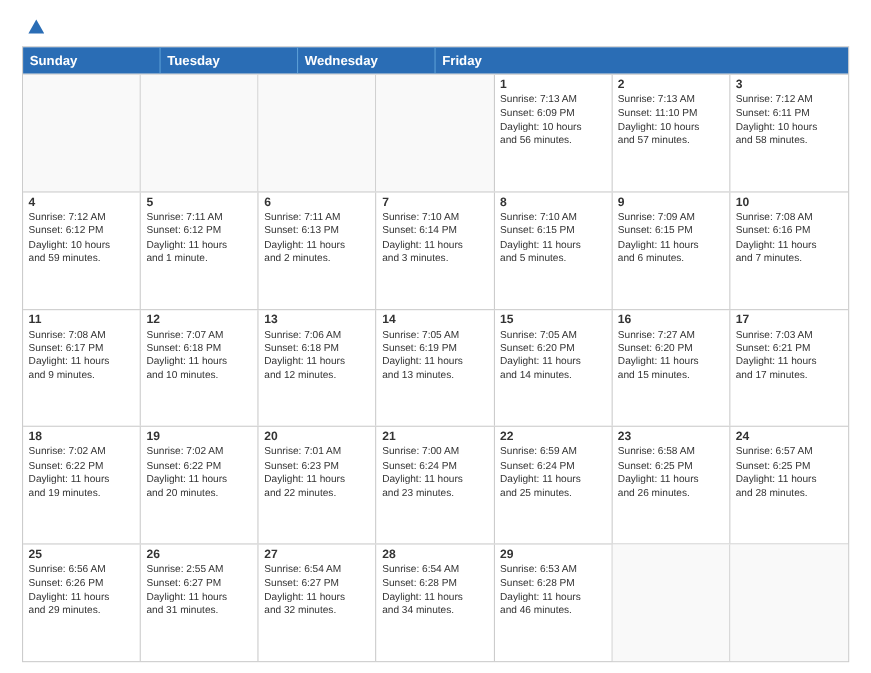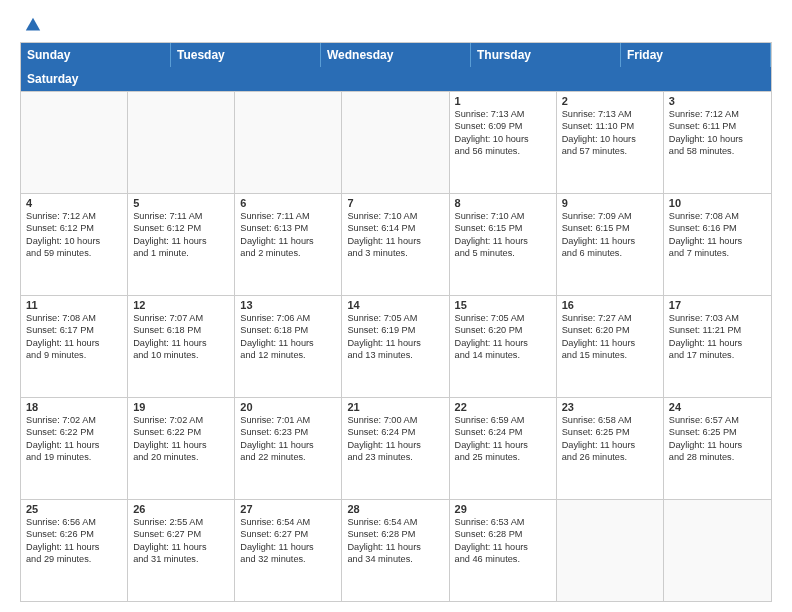--- a/index.html
+++ b/index.html
@@ -58,21 +58,21 @@
       margin-top: 2px;
     }
     .calendar {
       flex: 1;
       display: flex;
       flex-direction: column;
       border: 1px solid #ccc;
     }
     .cal-header {
       display: grid;
-      grid-template-columns: repeat(5, 1fr);
+      grid-template-columns: repeat(6, 1fr);
       background: #2a6db5;
     }
     .cal-header-cell {
       color: #fff;
       font-size: 12px;
       font-weight: bold;
       padding: 5px 6px;
       border-right: 1px solid #5a9dd5;
     }
     .cal-header-cell:last-child { border-right: none; }
@@ -128,23 +128,21 @@
       <div class="month-title"></div>
       <div class="location"></div>
     </div>
   </div>
 
   <div class="calendar">
     <div class="cal-header" id="cal-header">
         <div class="cal-header-cell">Sunday</div>
         <div class="cal-header-cell">Tuesday</div>
         <div class="cal-header-cell">Wednesday</div>
-        <div class="cal-header-cell">Thursday</div>
         <div class="cal-header-cell">Friday</div>
-        <div class="cal-header-cell">Saturday</div>
       </div>
     <div class="cal-body" id="cal-body">
         <div class="cal-row">
           <div class="cal-cell empty"></div>
           <div class="cal-cell empty"></div>
           <div class="cal-cell empty"></div>
           <div class="cal-cell empty"></div>
           <div class="cal-cell">
             <span class="day-num">1</span>
             <span class="cell-line">Sunrise: 7:13 AM</span>
@@ -257,21 +255,21 @@
           <div class="cal-cell">
             <span class="day-num">16</span>
             <span class="cell-line">Sunrise: 7:27 AM</span>
             <span class="cell-line">Sunset: 6:20 PM</span>
             <span class="cell-line">Daylight: 11 hours</span>
             <span class="cell-line">and 15 minutes.</span>
           </div>
           <div class="cal-cell">
             <span class="day-num">17</span>
             <span class="cell-line">Sunrise: 7:03 AM</span>
-            <span class="cell-line">Sunset: 11:21 PM</span>
+            <span class="cell-line">Sunset: 6:21 PM</span>
             <span class="cell-line">Daylight: 11 hours</span>
             <span class="cell-line">and 17 minutes.</span>
           </div>
         </div>
         <div class="cal-row">
           <div class="cal-cell">
             <span class="day-num">18</span>
             <span class="cell-line">Sunrise: 7:02 AM</span>
             <span class="cell-line">Sunset: 6:22 PM</span>
             <span class="cell-line">Daylight: 11 hours</span>

